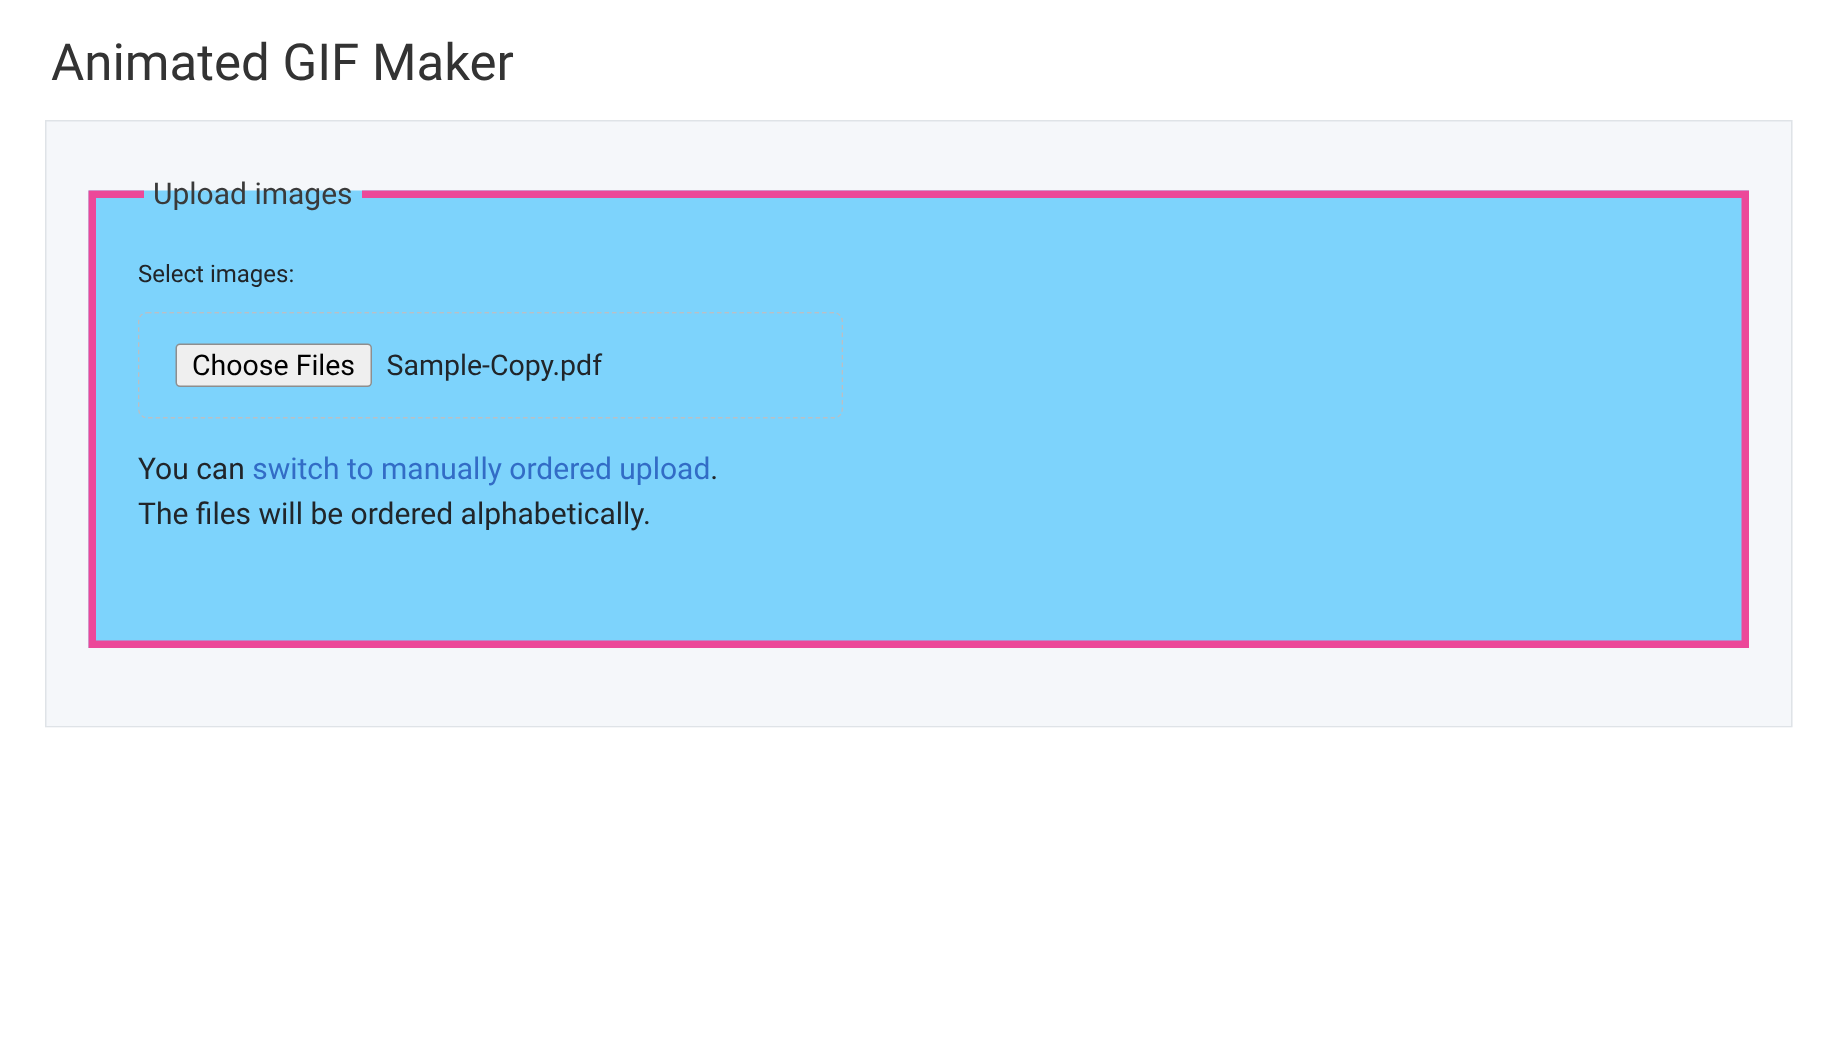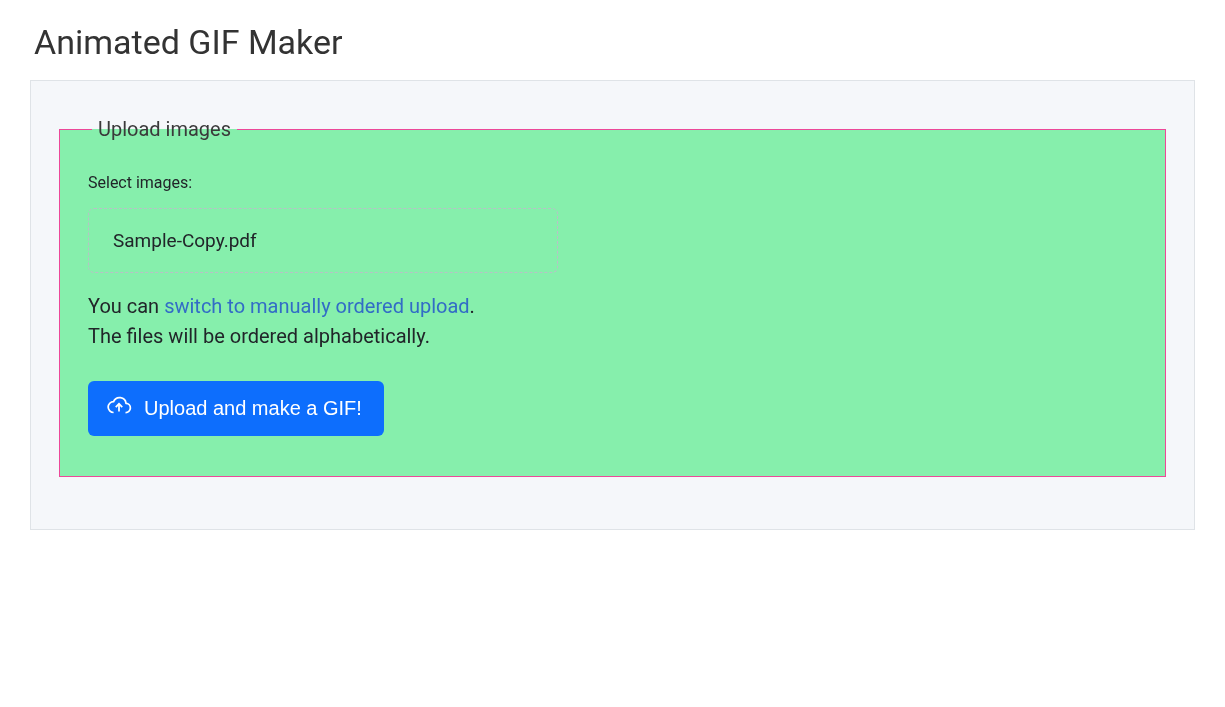--- a/index.html
+++ b/index.html
@@ -19,22 +19,22 @@
       color: #333333;
       padding: 22px 22px 18px 34px;
     }
     .panel {
       background: #f5f7fa;
       border: 1px solid #dfe3e7;
       margin: 0 30px 0 30px;
       padding: 36px 28px 52px 28px;
     }
     fieldset.upload-fieldset {
-      border: 1px solid #ec4899;
-      background: #86efac;
+      border: 5px solid #ec4899;
+      background: #7dd3fc;
       padding: 32px 28px 40px 28px;
     }
     fieldset.upload-fieldset legend {
       font-size: 20px;
       color: #3a3a3a;
       padding: 0 6px;
       margin-left: 4px;
     }
     .label-select {
       font-size: 16px;
@@ -108,36 +108,27 @@
 
 <h1 class="page-title">Animated GIF Maker</h1>
 
 <div class="panel">
   <fieldset class="upload-fieldset">
     <legend>Upload images</legend>
 
     <div class="label-select">Select images:</div>
 
     <div class="file-drop">
+      <button class="choose-btn">Choose Files</button>
       <span class="selected-file">Sample-Copy.pdf</span>
     </div>
 
     <div class="info">
       <div>
         <span>You can </span><a href="#">switch to manually ordered upload</a><span>.</span>
       </div>
       <div>The files will be ordered alphabetically.</div>
     </div>
 
 
-    <button class="upload-btn">
-      <span>
-        <svg viewBox="0 0 24 24">
-          <path d="M7 18a5 5 0 0 1 0-10 6 6 0 0 1 11.5 1.5A4 4 0 0 1 18 18"></path>
-          <path d="M12 17V10"></path>
-          <path d="M9 13l3-3 3 3"></path>
-        </svg>
-      </span>
-      <span>Upload and make a GIF!</span>
-    </button>
 
   </fieldset>
 </div>
 
 </body></html>

